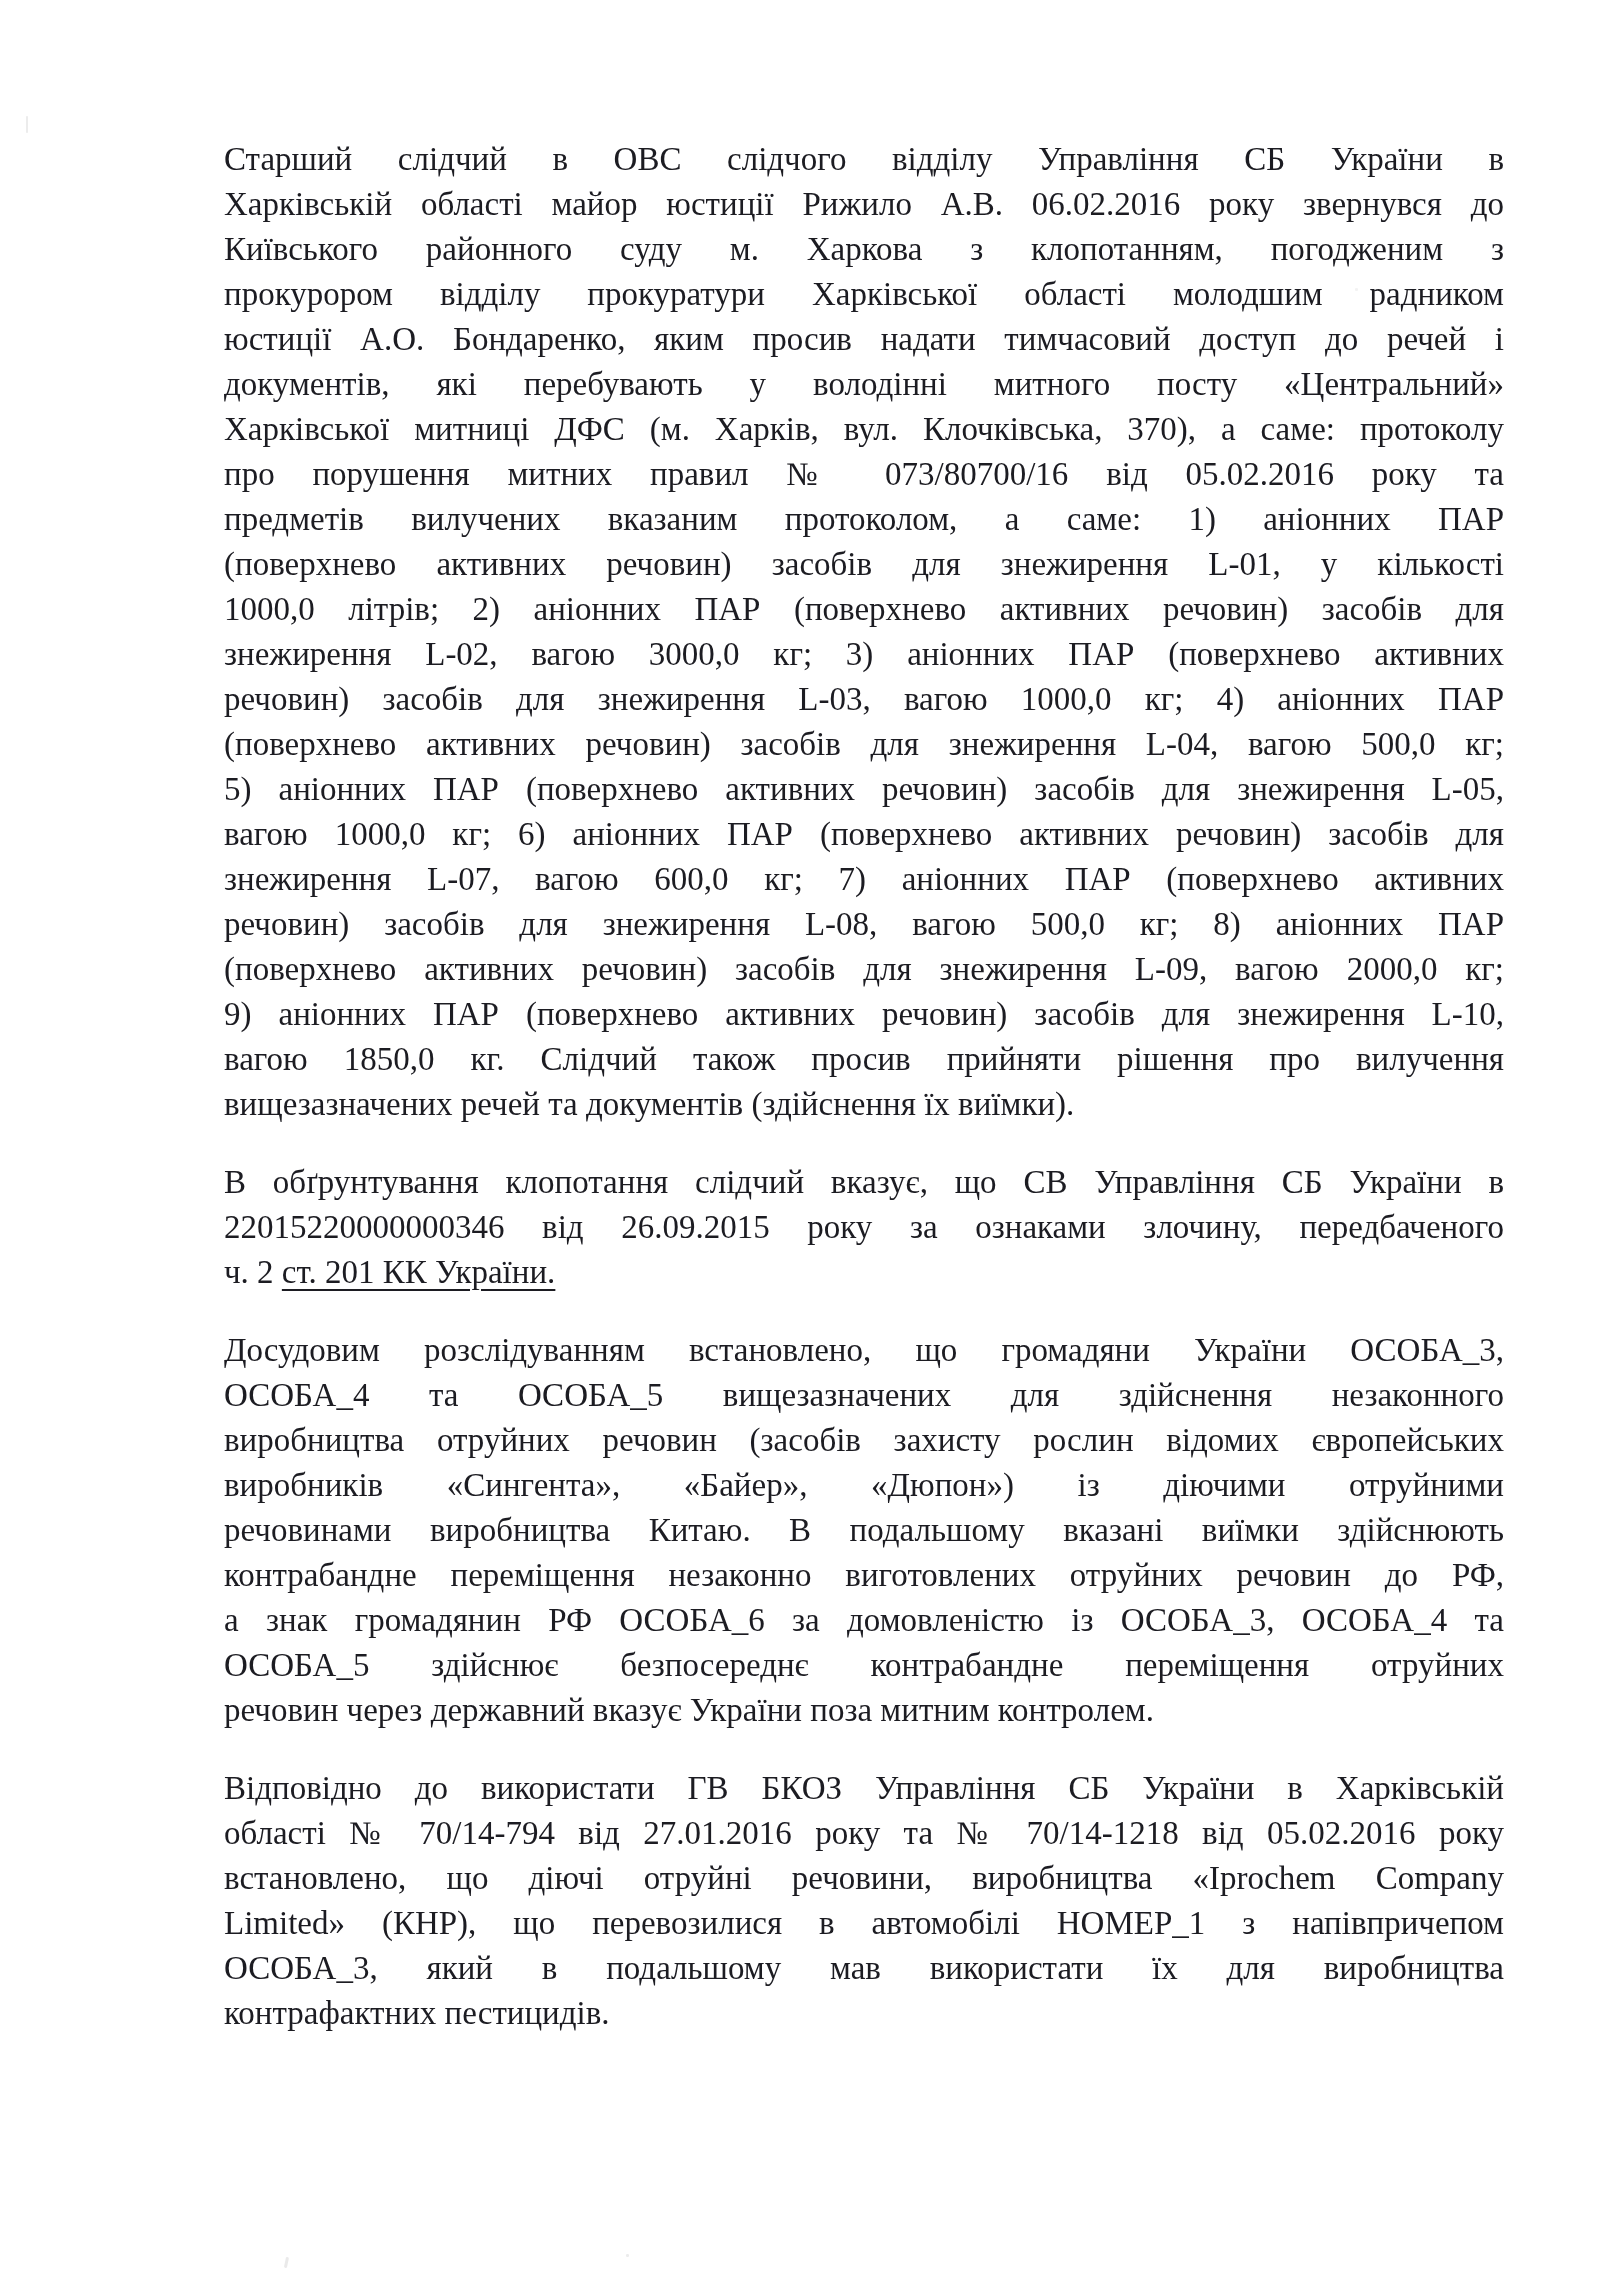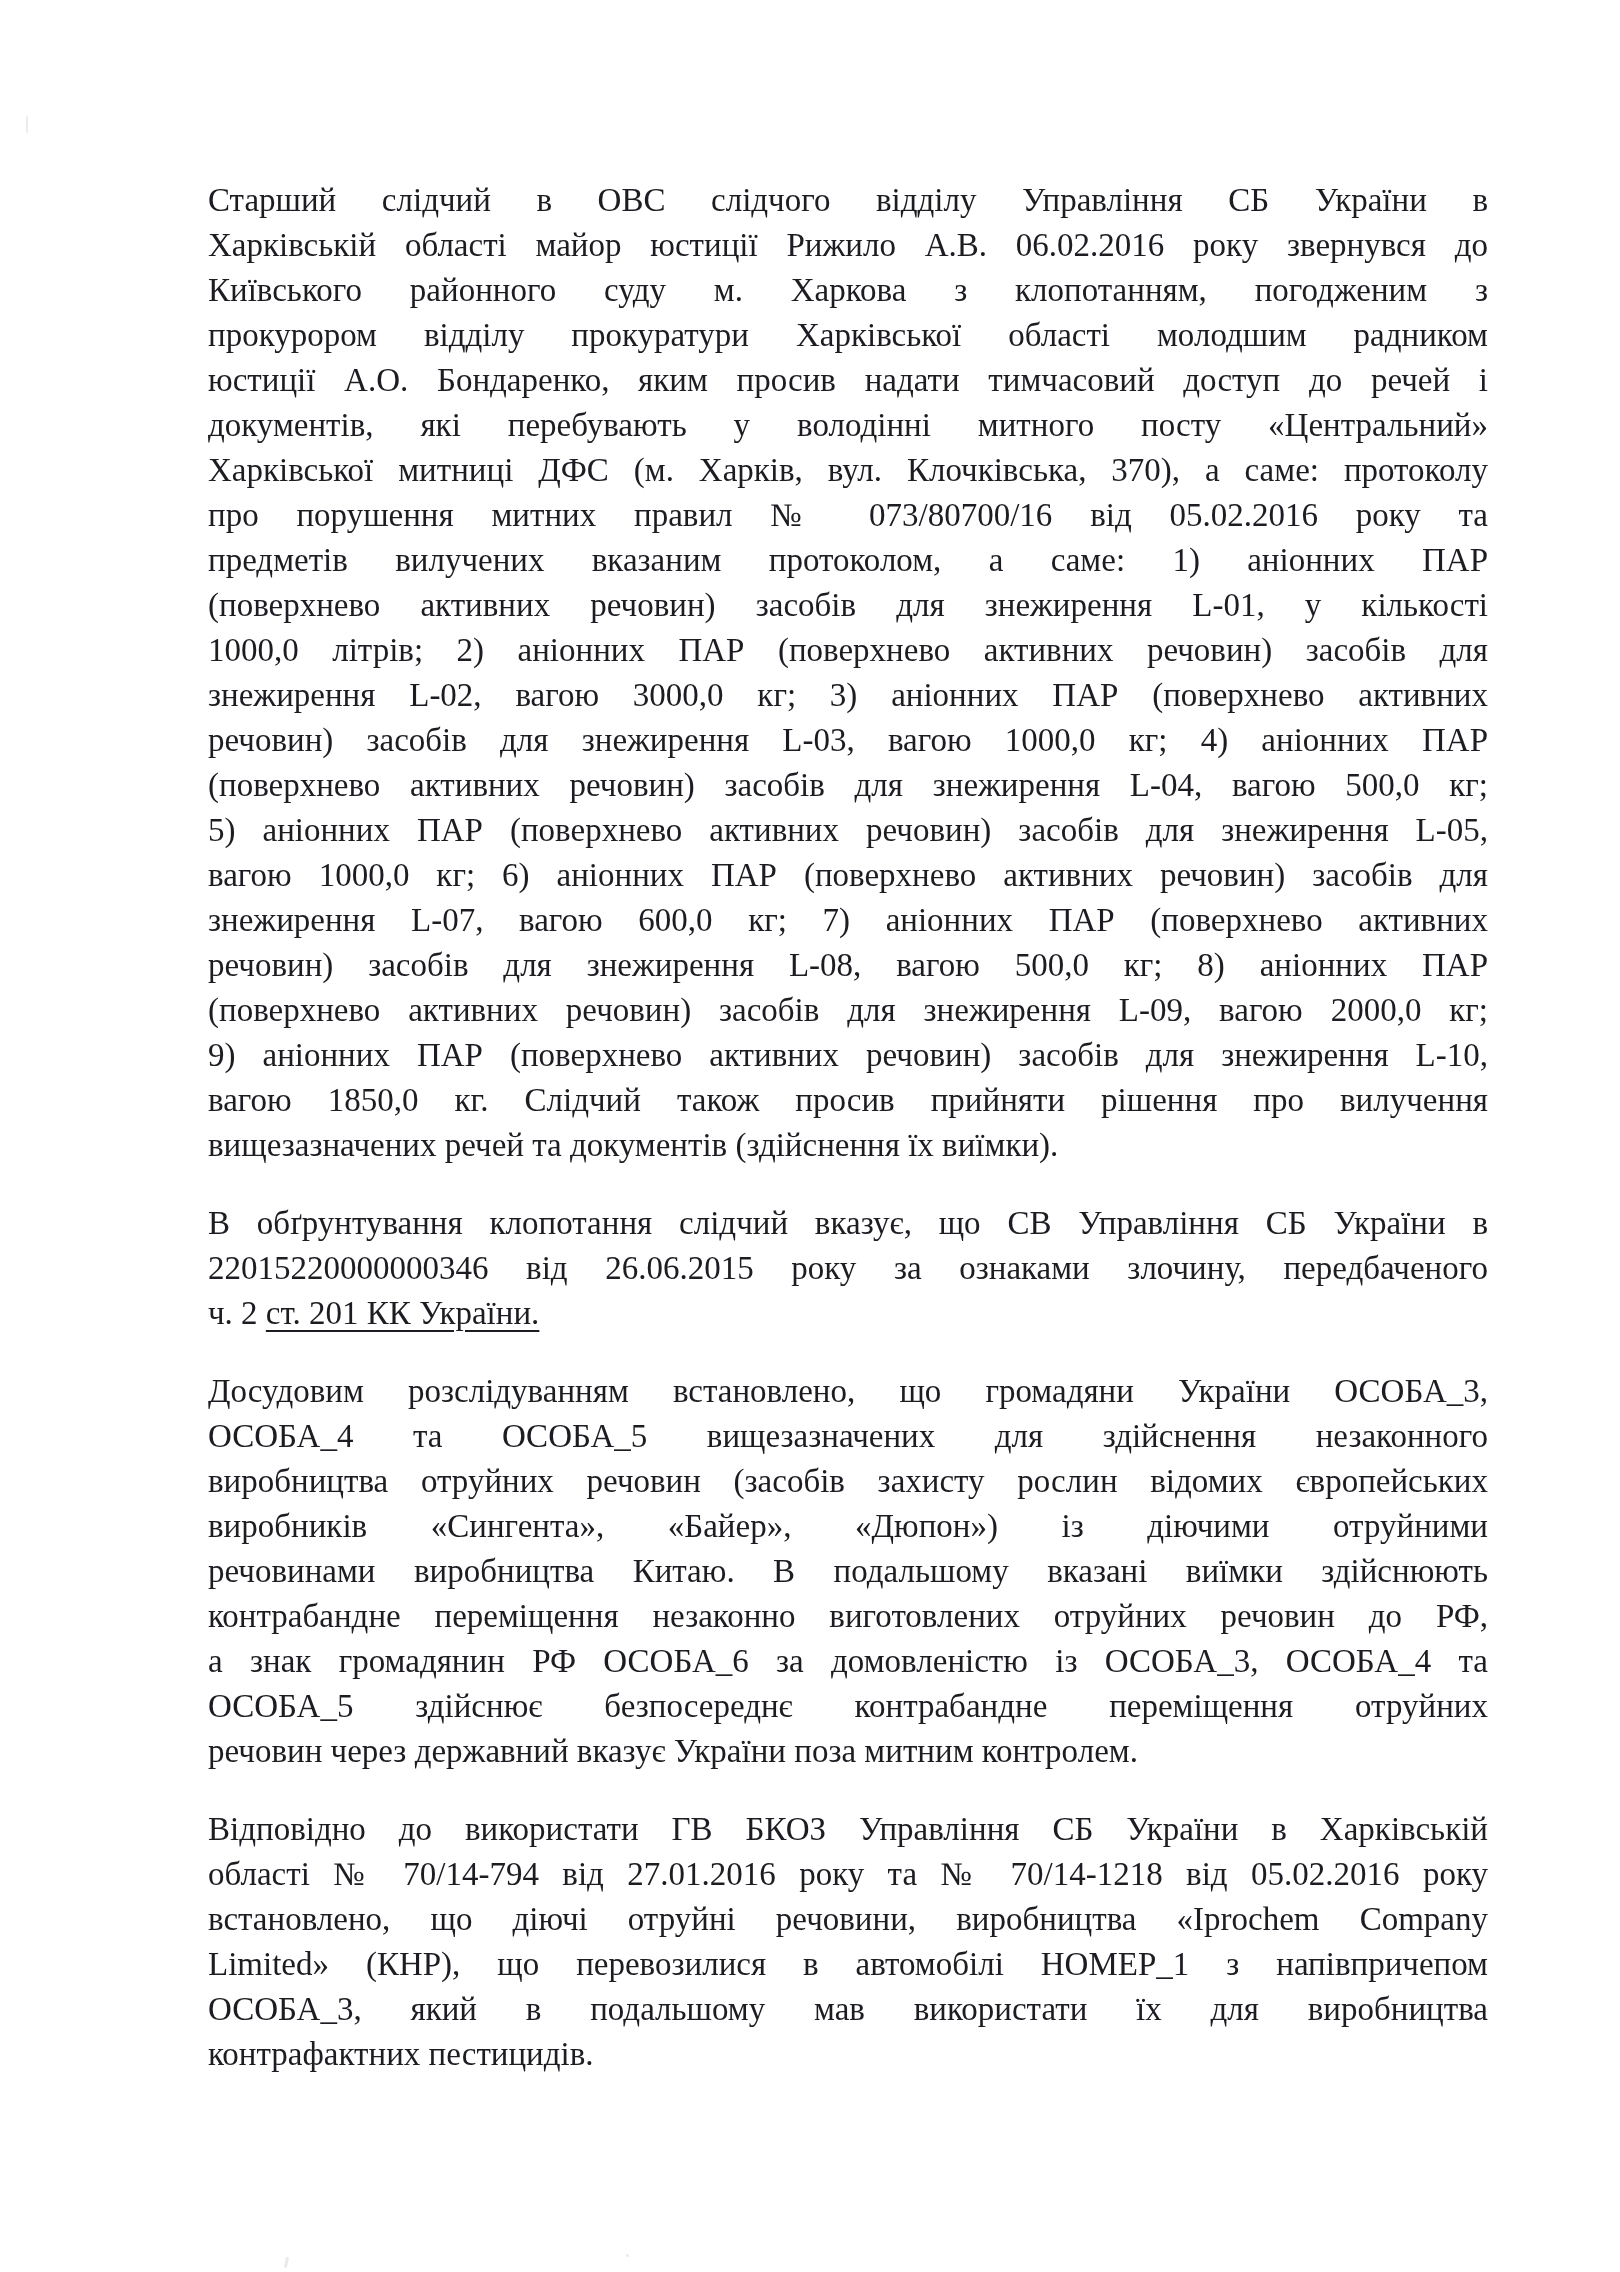--- a/index.html
+++ b/index.html
@@ -11,28 +11,27 @@
   .page {
     position: relative;
     width: 1620px;
     height: 2273px;
     background: #ffffff;
     overflow: hidden;
     font-family: "Liberation Serif", "DejaVu Serif", serif;
   }
   .textblock {
     position: absolute;
-    left: 208px;
+    left: 224px;
     top: 137px;
     width: 1280px;
     color: #1c1c22;
     font-size: 33px;
     line-height: 45px;
     font-weight: 400;
-    margin-top: 41px;
   }
   .para {
     margin: 0 0 33px 0;
   }
   .para:last-child { margin-bottom: 0; }
   .line {
     text-align: justify;
     text-align-last: justify;
     min-height: 45px;
   }
@@ -84,21 +83,21 @@
         <div class="line">вагою 1000,0 кг; 6) аніонних ПАР (поверхнево активних речовин) засобів для</div>
         <div class="line">знежирення L-07, вагою 600,0 кг; 7) аніонних ПАР (поверхнево активних</div>
         <div class="line">речовин) засобів для знежирення L-08, вагою 500,0 кг; 8) аніонних ПАР</div>
         <div class="line">(поверхнево активних речовин) засобів для знежирення L-09, вагою 2000,0 кг;</div>
         <div class="line">9) аніонних ПАР (поверхнево активних речовин) засобів для знежирення L-10,</div>
         <div class="line">вагою 1850,0 кг. Слідчий також просив прийняти рішення про вилучення</div>
         <div class="line last">вищезазначених речей та документів (здійснення їх виїмки).</div>
       </div>
       <div class="para">
         <div class="line">В обґрунтування клопотання слідчий вказує, що СВ Управління СБ України в</div>
-        <div class="line">22015220000000346 від 26.06.2015 року за ознаками злочину, передбаченого</div>
+        <div class="line">22015220000000346 від 26.09.2015 року за ознаками злочину, передбаченого</div>
         <div class="line last"><span>ч. 2 </span><span class="u">ст. 201 КК України.</span></div>
       </div>
       <div class="para">
         <div class="line">Досудовим розслідуванням встановлено, що громадяни України ОСОБА_3,</div>
         <div class="line">ОСОБА_4 та ОСОБА_5 вищезазначених для здійснення незаконного</div>
         <div class="line">виробництва отруйних речовин (засобів захисту рослин відомих європейських</div>
         <div class="line">виробників «Сингента», «Байер», «Дюпон») із діючими отруйними</div>
         <div class="line">речовинами виробництва Китаю. В подальшому вказані виїмки здійснюють</div>
         <div class="line">контрабандне переміщення незаконно виготовлених отруйних речовин до РФ,</div>
         <div class="line">а знак громадянин РФ ОСОБА_6 за домовленістю із ОСОБА_3, ОСОБА_4 та</div>

